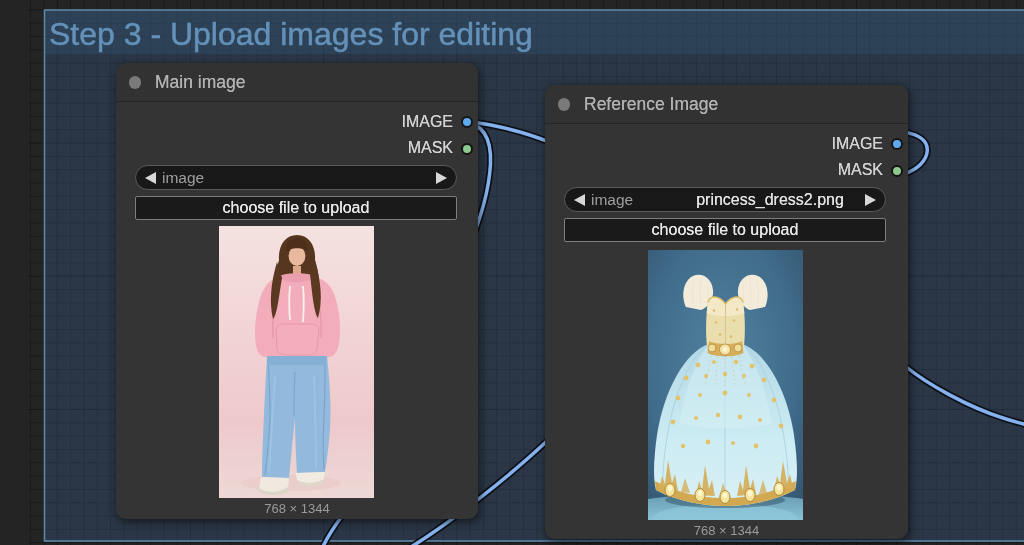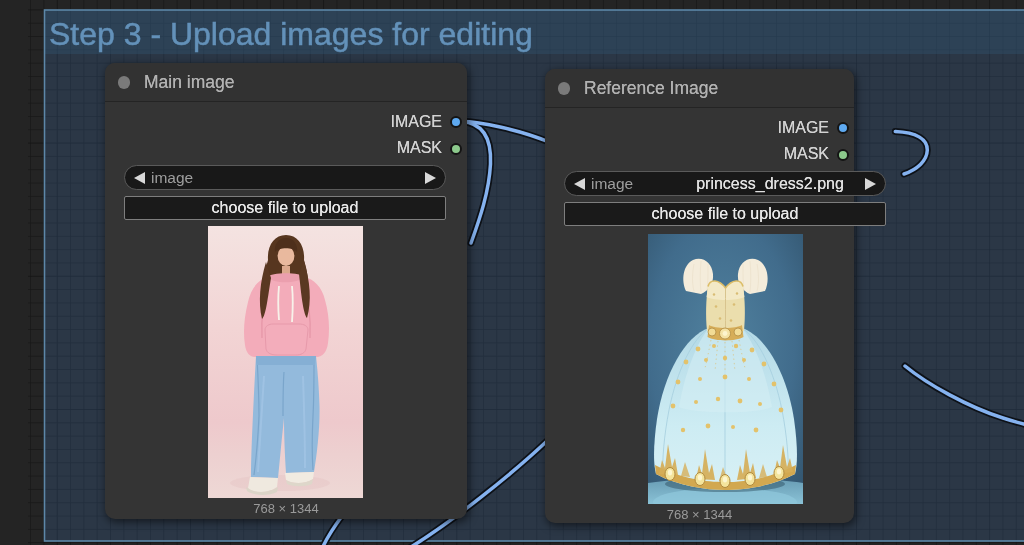--- a/index.html
+++ b/index.html
@@ -69,21 +69,21 @@
         <path d="M433.5,121.5 C457,123 463.5,141 462.5,164 C461,192 452,218 443,243"></path>
         <path d="M314,516 C306,527 300,536 295.5,545.5"></path>
         <path d="M433.5,121.5 C452,121.5 492,130 521,142"></path>
         <path d="M383,547 C425,521 484,474 519,441"></path>
         <path d="M867.3,131.5 C889,132.5 899.5,139.5 899.3,150 C899,161 889,169.5 876,174"></path>
         <path d="M877,366 C899,384 940,407 975,418 C992,423.5 1008,427.5 1026,431.5"></path>
       </g>
     </g>
   </svg>
 
-  <div class="node" style="left:77px;top:63px;width:362px;height:456px;">
+  <div class="node" style="left:88px;top:63px;width:362px;height:456px;">
     <div class="hd">
         <span class="tdot"></span>
         <span class="ttl">Main image</span>
       </div>
     <div class="slot" style="top:50px;">IMAGE</div>
     <div class="port pblue" style="right:5px;top:53px;"></div>
     <div class="slot" style="top:76px;">MASK</div>
     <div class="port pgreen" style="right:5px;top:79.5px;"></div>
     <div class="combo">
       <span class="larr"></span>
@@ -127,21 +127,21 @@
 
         <path d="M42,251 L70,252 L69,261 C61,267 46,268 40,262 Z" fill="#efe9df"></path>
         <path d="M77,247 L106,246 L105,253 C98,258 84,258 78,254 Z" fill="#f1ebe1"></path>
         <path d="M38,261 C46,268 62,267 70,261 L69,266 C61,270 46,270 39,265 Z" fill="#dcd5c8"></path>
         <path d="M78,254 C84,258 98,258 105,253 L104,258 C97,261 85,261 79,258 Z" fill="#ded7ca"></path>
       </svg>
     </div>
     <div class="cap" style="top:438px;">768 × 1344</div>
   </div>
 
-  <div class="node" style="left:517px;top:69px;width:309px;height:454px;">
+  <div class="node" style="left:517px;top:85px;width:363px;height:454px;">
     <div class="hd">
         <span class="tdot"></span>
         <span class="ttl">Reference Image</span>
       </div>
     <div class="slot" style="top:50px;">IMAGE</div>
     <div class="port pblue" style="right:5px;top:53px;"></div>
     <div class="slot" style="top:76px;">MASK</div>
     <div class="port pgreen" style="right:5px;top:79.5px;"></div>
     <div class="combo">
       <span class="larr"></span>

